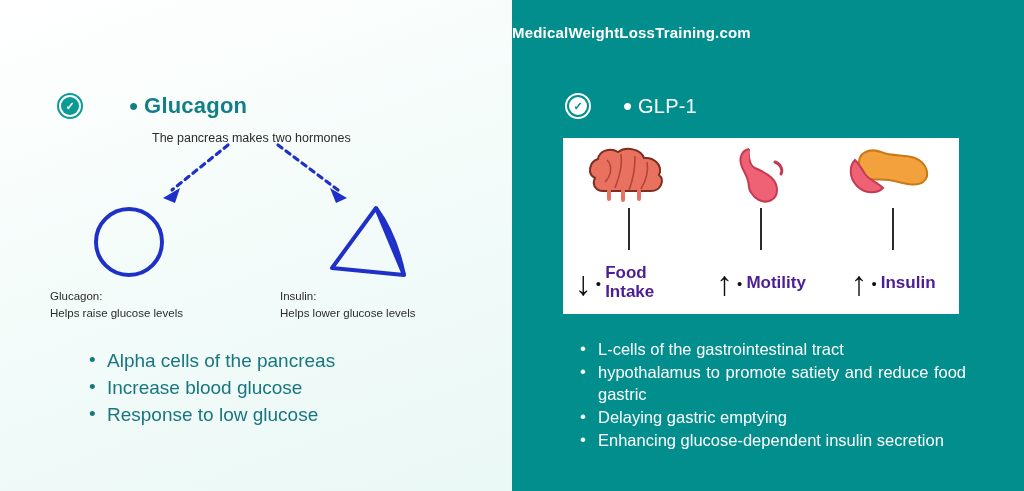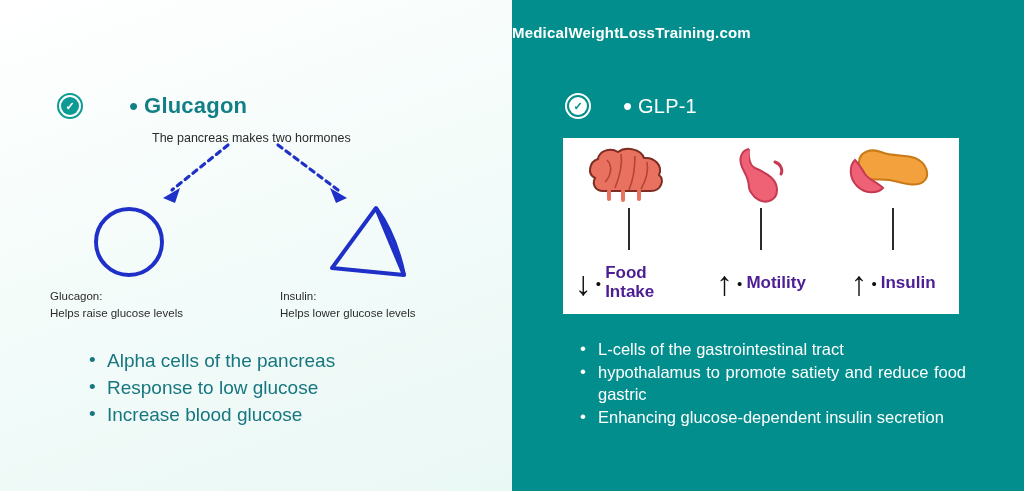--- a/index.html
+++ b/index.html
@@ -297,22 +297,22 @@
       <div>Helps raise glucose levels</div>
     </div>
 
     <div class="lbl lbl-insulin">
       <div>Insulin:</div>
       <div>Helps lower glucose levels</div>
     </div>
 
     <ul class="left-bullets">
       <li>Alpha cells of the pancreas</li>
+      <li>Increase blood glucose</li>
       <li>Response to low glucose</li>
-      <li>Increase blood glucose</li>
     </ul>
   </div>
 
   <div class="right-panel">
     <div class="site-title">MedicalWeightLossTraining.com</div>
   </div>
 
   <div class="head-row right-head">
     <div class="check-badge">
       <div class="inner">✓</div>
@@ -367,16 +367,17 @@
         <span class="arrow-glyph">↑</span>
         <span class="e-dot">•</span>
         <span class="e-text">Insulin</span>
       </div>
     </div>
   </div>
 
   <ul class="right-bullets">
     <li>L-cells of the gastrointestinal tract</li>
     <li>hypothalamus to promote satiety and reduce food gastric</li>
+    <li>Delaying gastric emptying</li>
     <li>Enhancing glucose-dependent insulin secretion</li>
   </ul>
 
 </div>
 
 </body></html>

